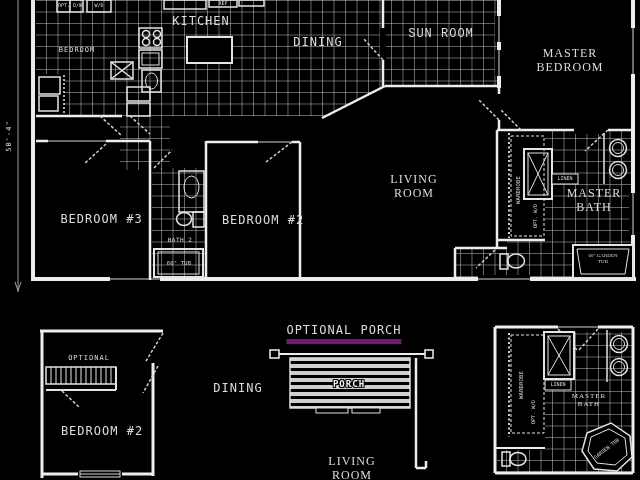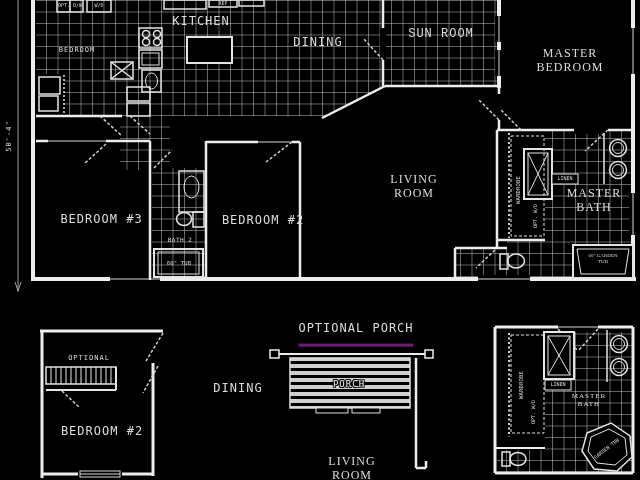--- a/index.html
+++ b/index.html
@@ -8,22 +8,22 @@
   .stage svg{position:absolute;left:0;top:0;}
   .label{position:absolute;color:#dcdcdc;white-space:nowrap;text-align:center;
          transform:translate(-50%,-50%);letter-spacing:1px;font-size:12px;line-height:1.15;}
   .label span{display:block;font-family:Liberation Serif, serif;}
   .sz7{font-size:7px;}
   .sz6{font-size:6px;letter-spacing:.5px;}
   .sz5{font-size:5.5px;letter-spacing:.2px;}
   .sz4{font-size:5px;letter-spacing:0;}
   .vert{transform:translate(-50%,-50%) rotate(-90deg);}
   .tilt{transform:translate(-50%,-50%) rotate(-38deg);}
-  .underline{border-bottom:3px solid #701a75;padding-bottom:8px;margin-left:12px;}
-  .porch-txt{font-weight:normal;font-size:9px;color:#f2f2f2;
+  .underline{border-bottom:5px solid #701a75;padding-bottom:1px;}
+  .porch-txt{font-weight:bold;font-size:9px;color:#f2f2f2;
     text-shadow:1px 1px 0 #000,-1px -1px 0 #000,1px -1px 0 #000,-1px 1px 0 #000,0 1px 0 #000,0 -1px 0 #000;text-align:right;}
 </style>
 </head>
 <body>
 
 <div class="stage">
 
   <svg width="640" height="480" viewBox="0 0 640 480">
     <defs>
       <pattern id="tile" width="11.5" height="11.5" patternUnits="userSpaceOnUse">

